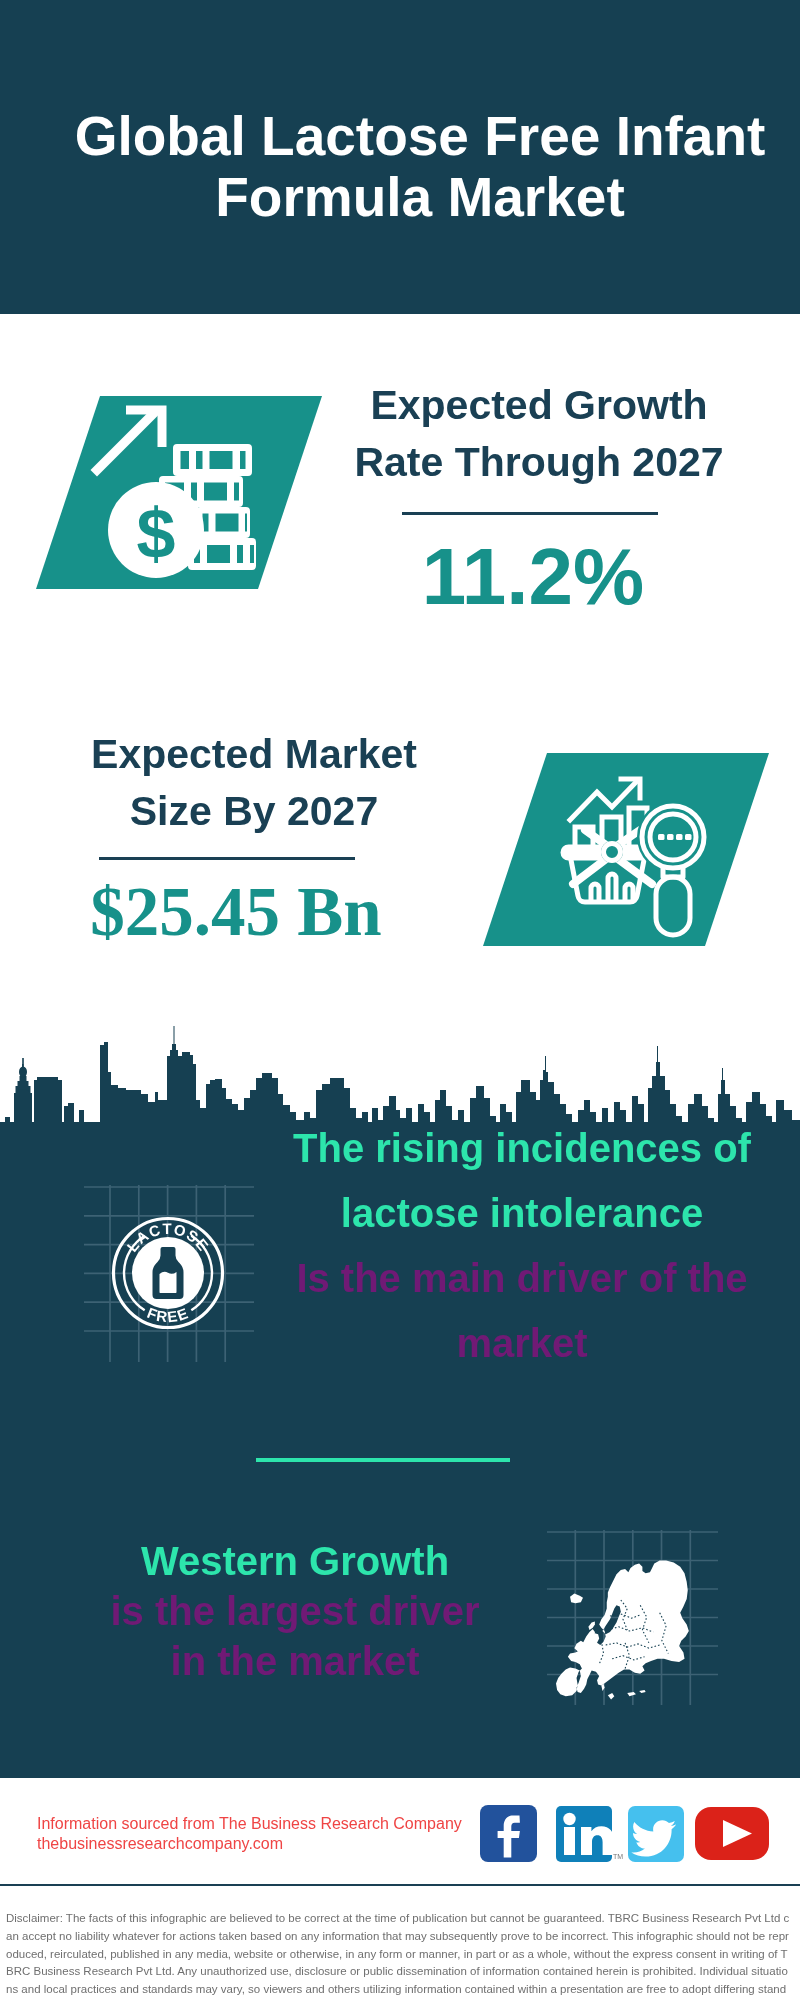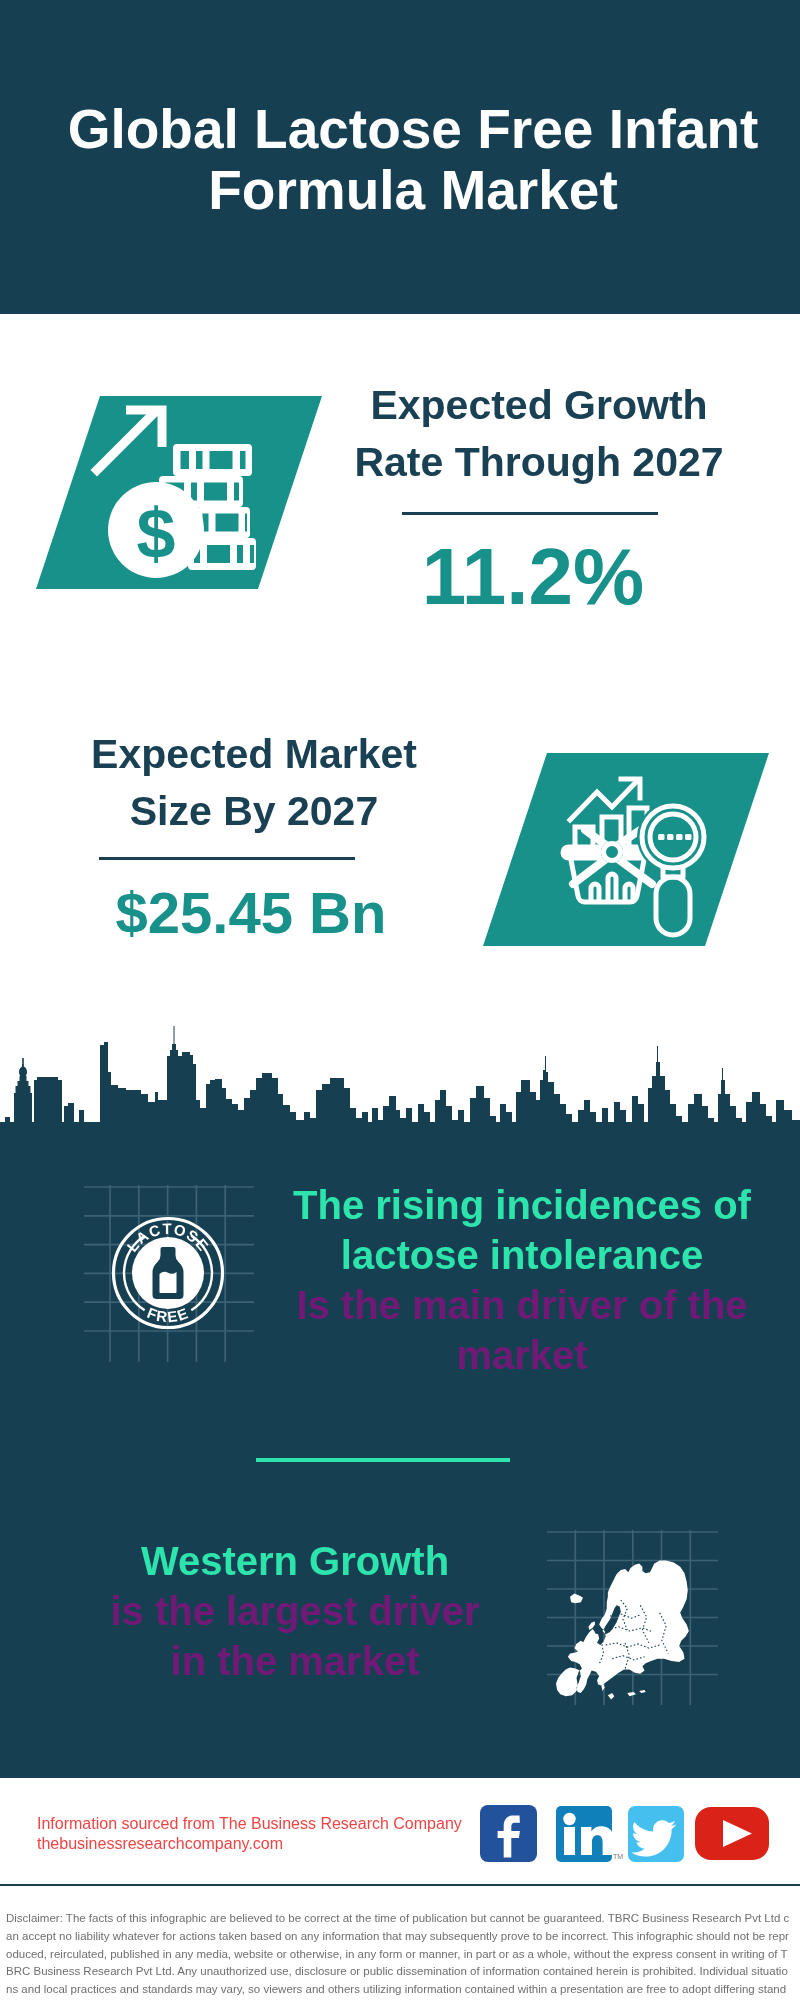--- a/index.html
+++ b/index.html
@@ -1,21 +1,21 @@
 <!DOCTYPE html>
 <html><head>
 <meta charset="utf-8">
 <style>
   html,body{margin:0;padding:0;}
   body{width:800px;height:2000px;background:#fff;font-family:"Liberation Sans",sans-serif;overflow:hidden;}
   .page{position:relative;width:800px;height:2000px;background:#fff;}
   .layer{position:absolute;left:0;top:0;width:800px;height:2000px;pointer-events:none;}
 
   .header{position:absolute;left:0;top:0;width:800px;height:314px;background:#164052;}
-  .header h1{margin:4px;position:absolute;left:49px;top:95px;width:720px;text-align:center;color:#fff;
+  .header h1{margin:11px;position:absolute;left:49px;top:95px;width:720px;text-align:center;color:#fff;
     font-size:55px;font-weight:bold;line-height:61px;}
 
   .stat-title{position:absolute;font-size:41px;font-weight:bold;color:#1A4054;line-height:57px;text-align:center;white-space:pre-line;}
   .stat-rule{position:absolute;height:3px;background:#1A4054;}
   .stat-value{position:absolute;font-weight:bold;color:#17918A;text-align:center;white-space:nowrap;}
 
   .dark{position:absolute;left:0;top:1148px;width:800px;height:630px;background:#164052;}
 
   .msg{position:absolute;text-align:center;}
   .msg .hl{color:#2DE5AC;font-weight:bold;}
@@ -100,21 +100,21 @@
   </svg>
 
   <div class="stat-title" style="left:314px;top:377px;width:450px;">Expected Growth
 Rate Through 2027</div>
   <div class="stat-rule" style="left:402px;top:512px;width:256px;"></div>
   <div class="stat-value" style="left:308px;top:537px;width:450px;font-size:80px;line-height:80px;">11.2%</div>
 
   <div class="stat-title" style="left:29px;top:726px;width:450px;">Expected Market
 Size By 2027</div>
   <div class="stat-rule" style="left:99px;top:857px;width:256px;"></div>
-  <div class="stat-value" style="left:26px;top:878px;width:450px;font-size:58px;line-height:69px;">$25.45 Bn</div>
+  <div class="stat-value" style="left:11px;top:878px;width:450px;font-size:69px;line-height:69px;font-family:Liberation Serif, serif;">$25.45 Bn</div>
 
   <div class="dark"></div>
 
   <svg class="layer" width="800" height="2000" viewBox="0 0 800 2000">
     <g>
 <g stroke="#3D6274" stroke-width="1.7">
 <line x1="110.0" y1="1185" x2="110.0" y2="1362"></line>
 <line x1="138.8" y1="1185" x2="138.8" y2="1362"></line>
 <line x1="167.6" y1="1185" x2="167.6" y2="1362"></line>
 <line x1="196.4" y1="1185" x2="196.4" y2="1362"></line>
@@ -169,21 +169,21 @@
 <path d="M602 1655 L612 1652 L622 1656 L632 1653"></path>
 <path d="M610 1600 L616 1608 L612 1618 L616 1628"></path>
 <path d="M628 1605 L634 1616 L630 1628 L636 1640"></path>
 <path d="M646 1612 L652 1624 L648 1638 L654 1650"></path>
 <path d="M592 1638 L594 1650 L590 1660"></path>
 <path d="M614 1640 L618 1652 L614 1664"></path>
 </g>
     </g>
   </svg>
 
-  <div class="msg" style="left:256px;top:1180px;width:532px;font-size:40px;line-height:50px;">
+  <div class="msg" style="left:256px;top:1116px;width:532px;font-size:40px;line-height:65px;">
 <div class="hl">The rising incidences of lactose intolerance</div>
       <div class="sub">Is the main driver of the market</div>
   </div>
 
   <div class="divider" style="left:256px;top:1458px;width:254px;"></div>
 
   <div class="msg" style="left:110px;top:1536px;width:370px;font-size:40px;line-height:50px;">
 <div class="hl">Western Growth</div>
       <div class="sub">is the largest driver in the market</div>
   </div>

